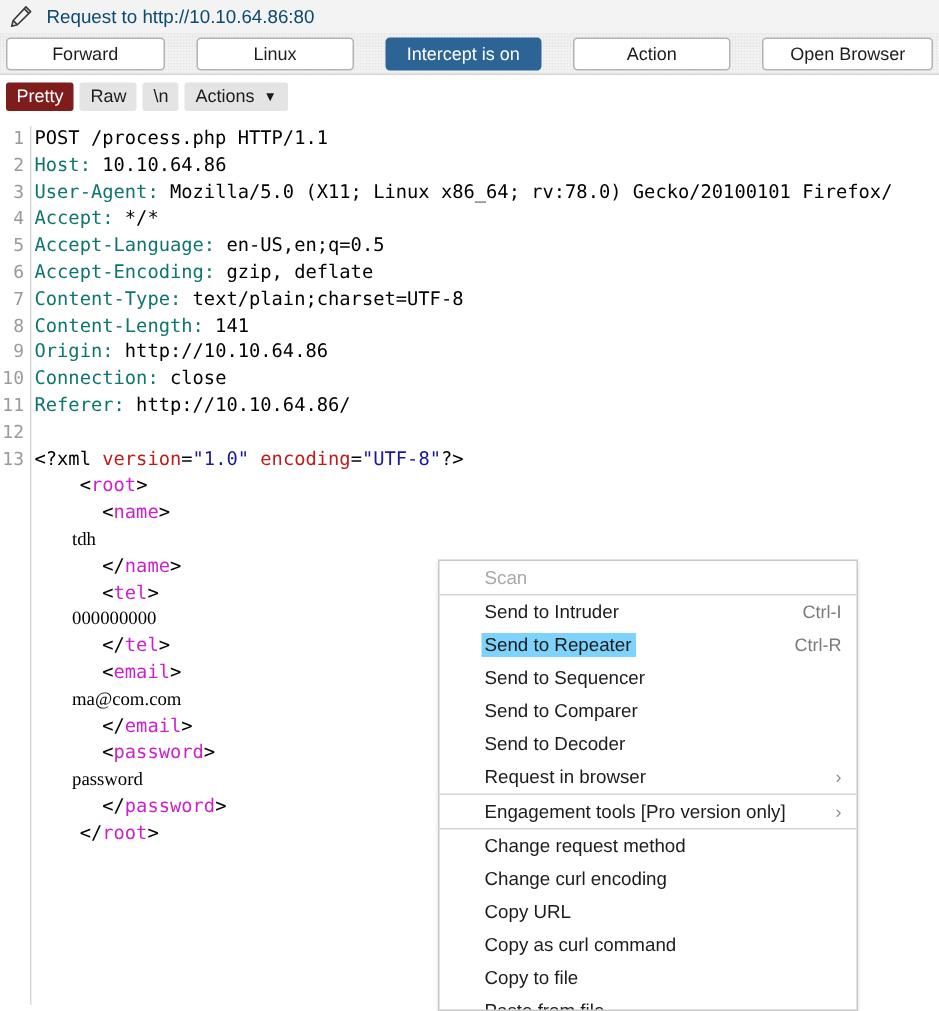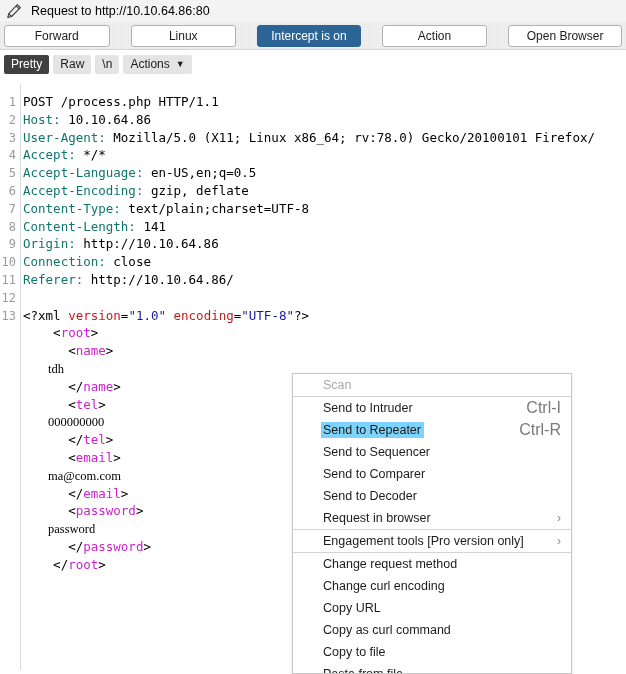--- a/index.html
+++ b/index.html
@@ -26,21 +26,21 @@
     box-sizing: border-box;
     padding-left: 6px;
   }
   .pencil-icon {
     width: 16px; height: 16px;
     flex: 0 0 16px;
     display: block;
   }
   .titlebar-text {
     font-size: 12.5px;
-    color: #000000;
+    color: #0c4a6e;
     margin-left: 9px;
     white-space: nowrap;
     line-height: 1;
   }
 
   
   .buttonbar {
     position: absolute; left: 0; top: 22px;
     width: 626px; height: 28px;
     background: #f3f3f3;
@@ -97,21 +97,21 @@
     border: none;
     border-radius: 2px;
     display: flex; align-items: center; justify-content: center;
     padding: 0 7px;
     margin-right: 4px;
     cursor: pointer;
     line-height: 1;
     white-space: nowrap;
   }
   .stab.sel {
-    background: #404040;
+    background: #7f1d1d;
     color: #ffffff;
   }
   .stab .chev {
     margin-left: 6px;
     font-size: 9px;
     line-height: 1;
     position: relative;
     top: 0px;
   }
 
@@ -123,21 +123,21 @@
     overflow: hidden;
   }
   .gutter-rule {
     position: absolute;
     left: 20px; top: 6px;
     width: 1px; height: 586px;
     background: #d9d9d9;
   }
   .code {
     position: absolute;
-    left: 0; top: 15px;
+    left: 0; top: 5px;
     width: 626px;
     font-family: "DejaVu Sans Mono", monospace;
     font-size: 12.5px;
     line-height: 17.8px;
     white-space: pre;
   }
   .cline {
     height: 17.8px;
     white-space: pre;
     display: block;
@@ -190,21 +190,21 @@
     font-family: "Liberation Sans", sans-serif;
     cursor: default;
     white-space: nowrap;
   }
   .mi.clickable { cursor: pointer; }
   .mi.disabled { color: #a9a9a9; }
   .mi .label { line-height: 1; }
   .mi .accel {
     margin-left: auto;
     color: #7a7a7a;
-    font-size: 16px;
+    font-size: 12px;
     line-height: 1;
     padding-left: 14px;
   }
   .mi .submark {
     margin-left: auto;
     color: #8a8a8a;
     font-size: 12px;
     line-height: 1;
     padding-left: 14px;
   }

